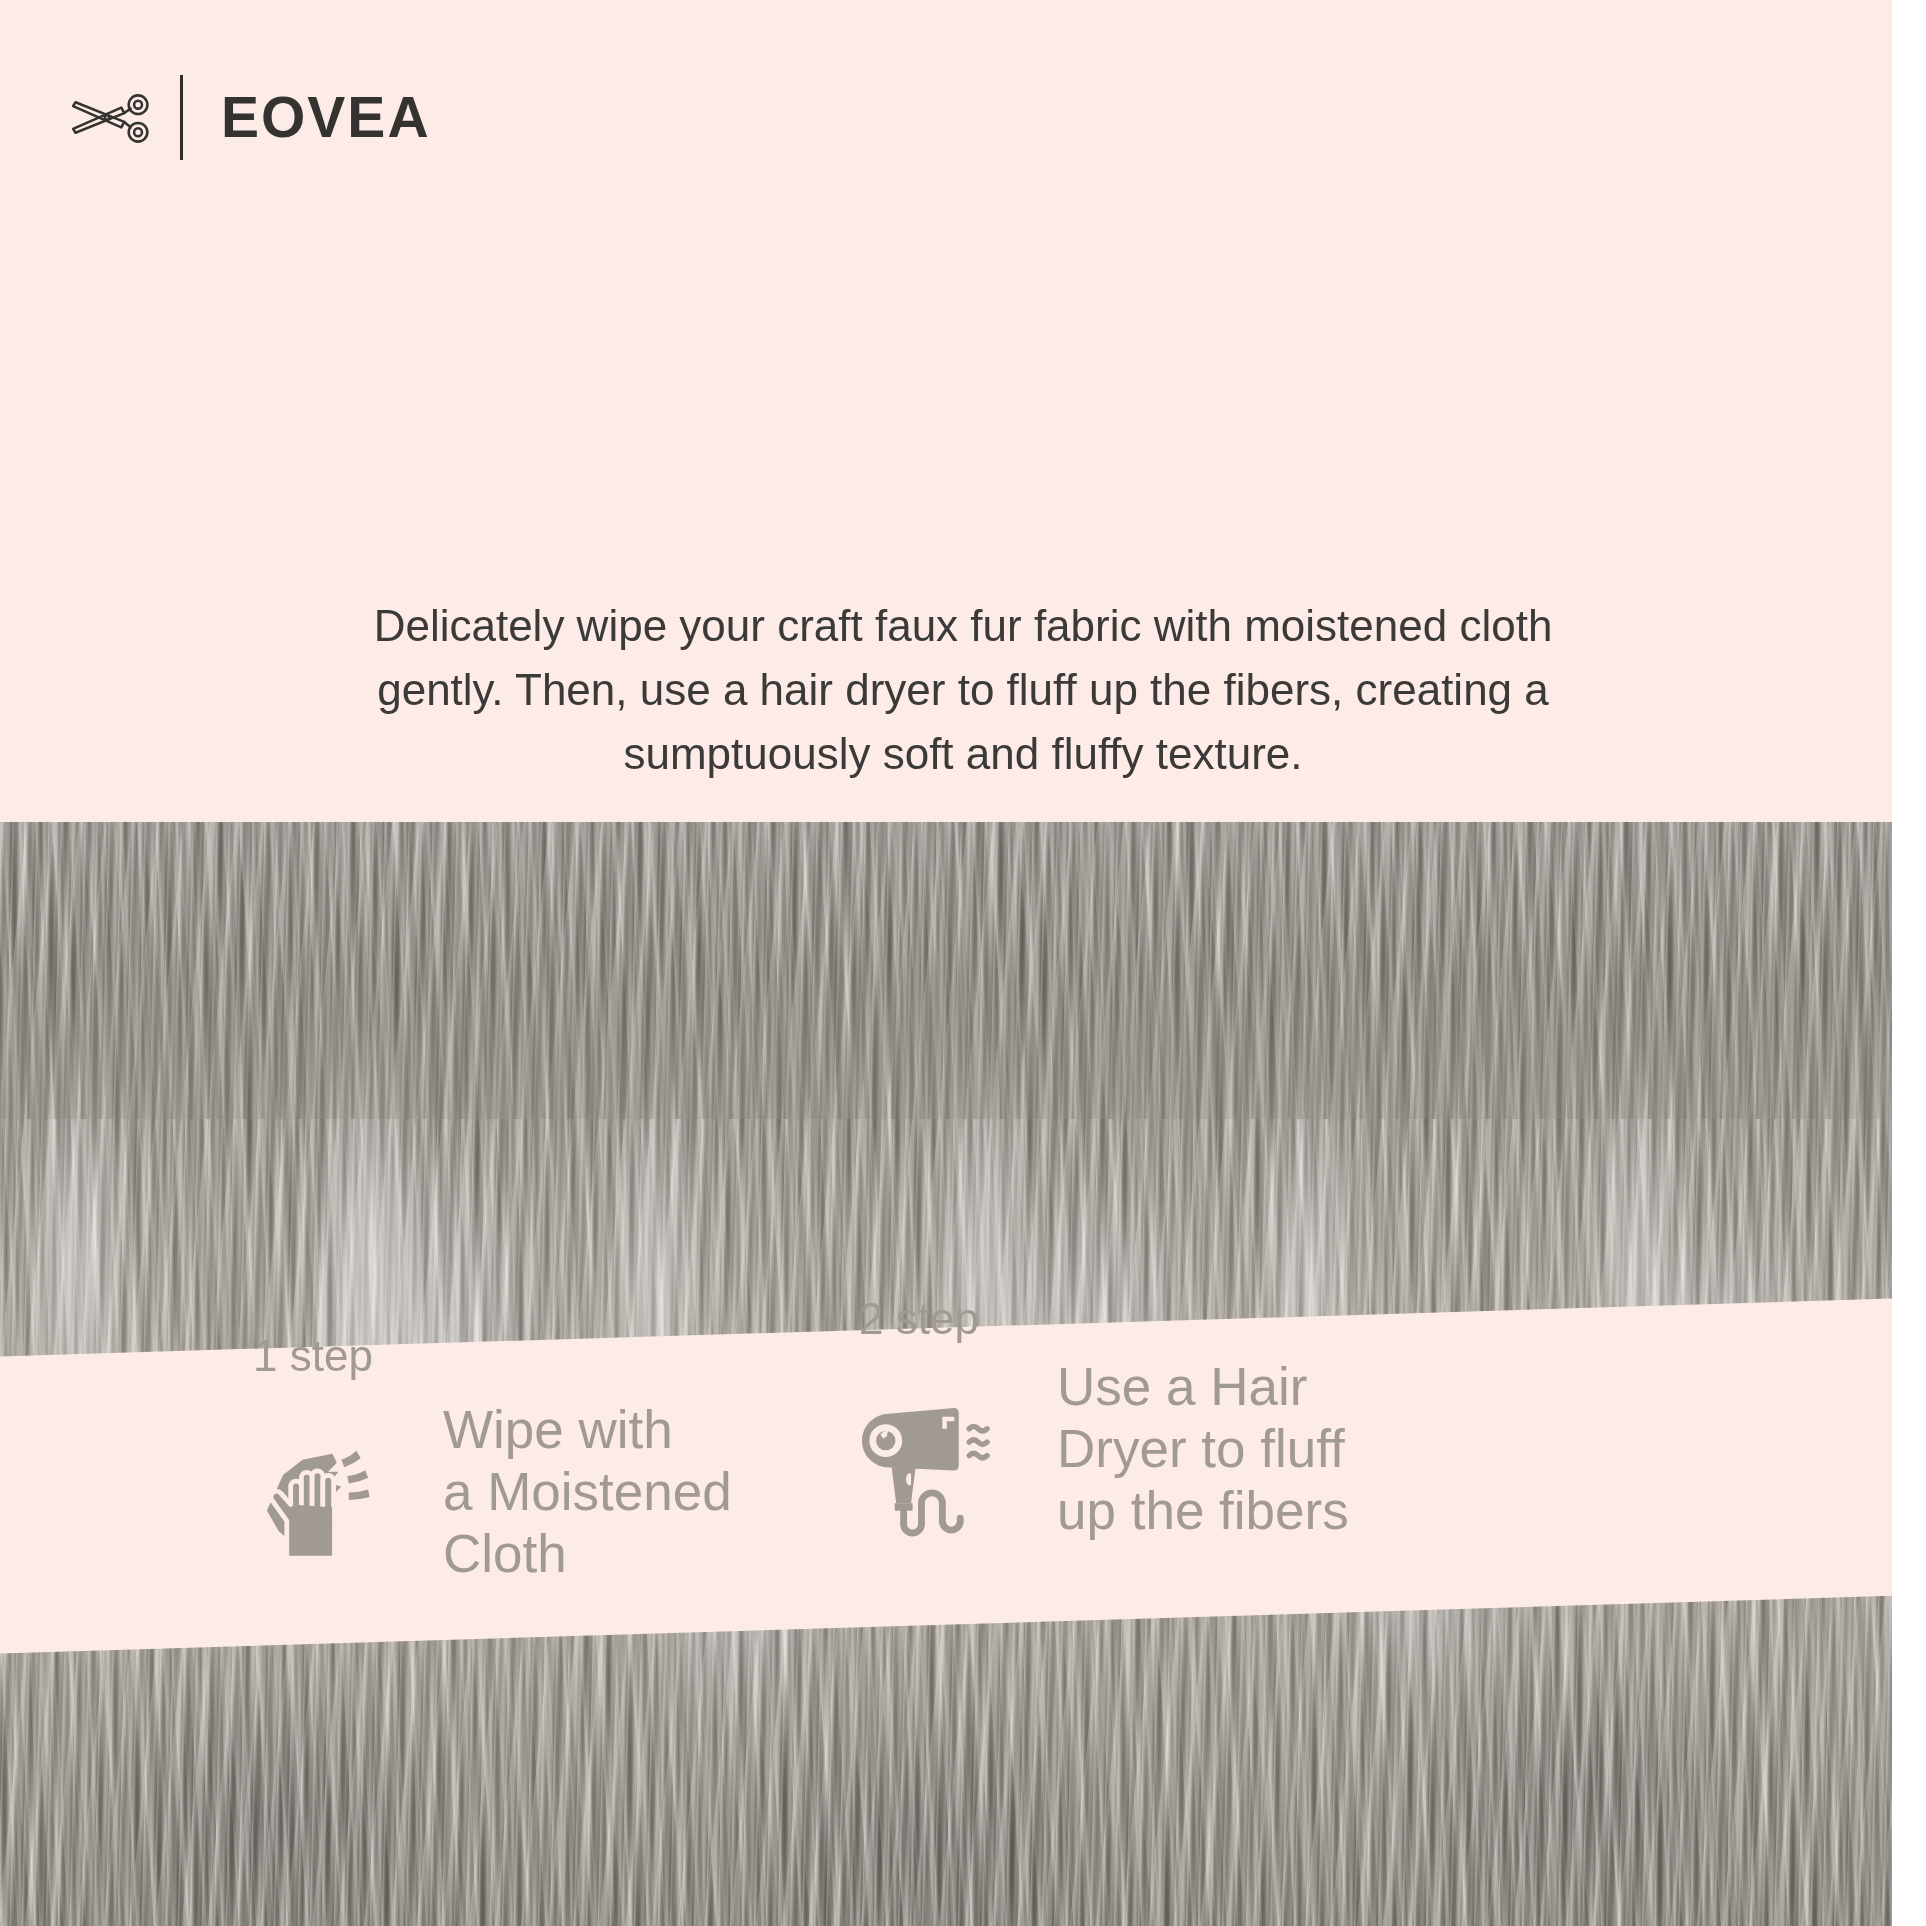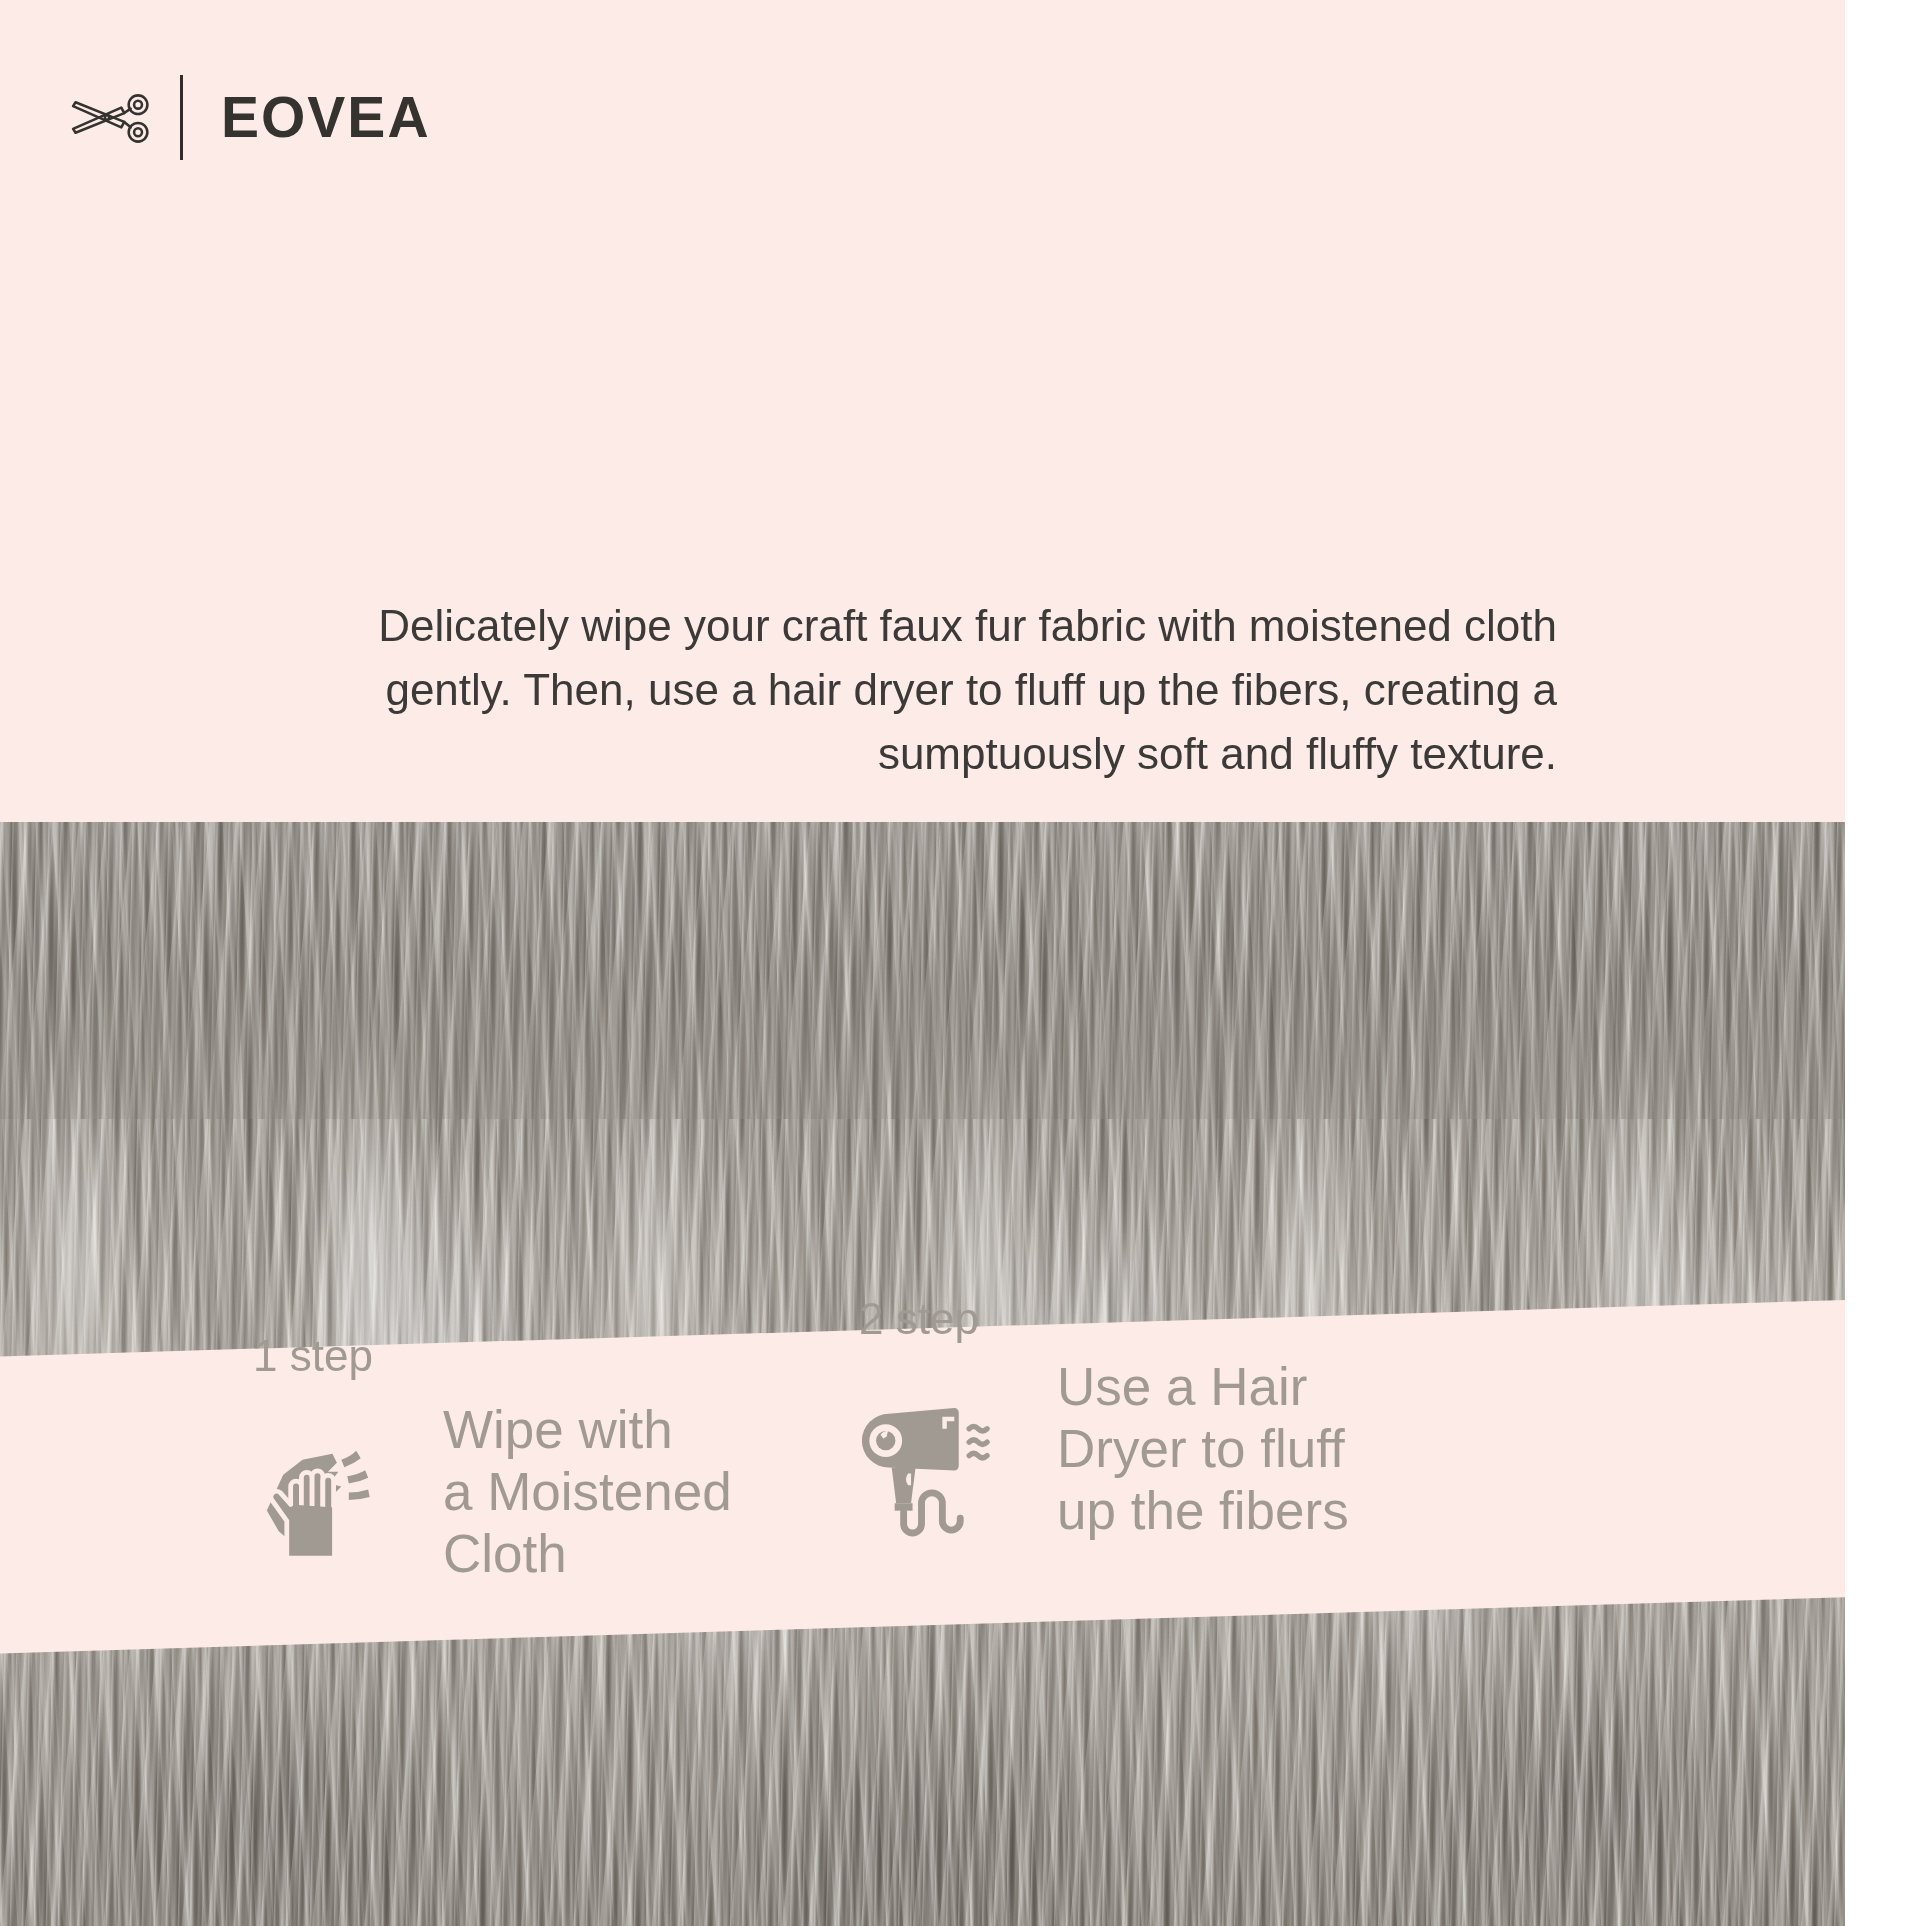--- a/index.html
+++ b/index.html
@@ -7,20 +7,21 @@
     padding: 0;
     background: #ffffff;
   }
   #poster {
     position: relative;
     width: 1845px;
     height: 1927px;
     overflow: hidden;
     background: #FDEBE7;
     font-family: "Liberation Sans", sans-serif;
+    padding-left: 47px;
   }
 
   
   .fur-layer {
     position: absolute;
     left: 0;
     top: 822px;
     width: 1927px;
     height: 1105px;
     overflow: hidden;
@@ -215,21 +216,21 @@
     letter-spacing: -2px;
     font-family: "Liberation Sans", sans-serif;
   }
 
   
   .intro {
     position: absolute;
     left: 369px;
     top: 594px;
     width: 1188px;
-    text-align: right;
+    text-align: center;
     font-size: 44px;
     line-height: 1.46;
     color: #3b3a38;
     font-weight: 500;
     font-family: "Liberation Sans", sans-serif;
   }
 
   
   .steps-banner {
     position: absolute;

